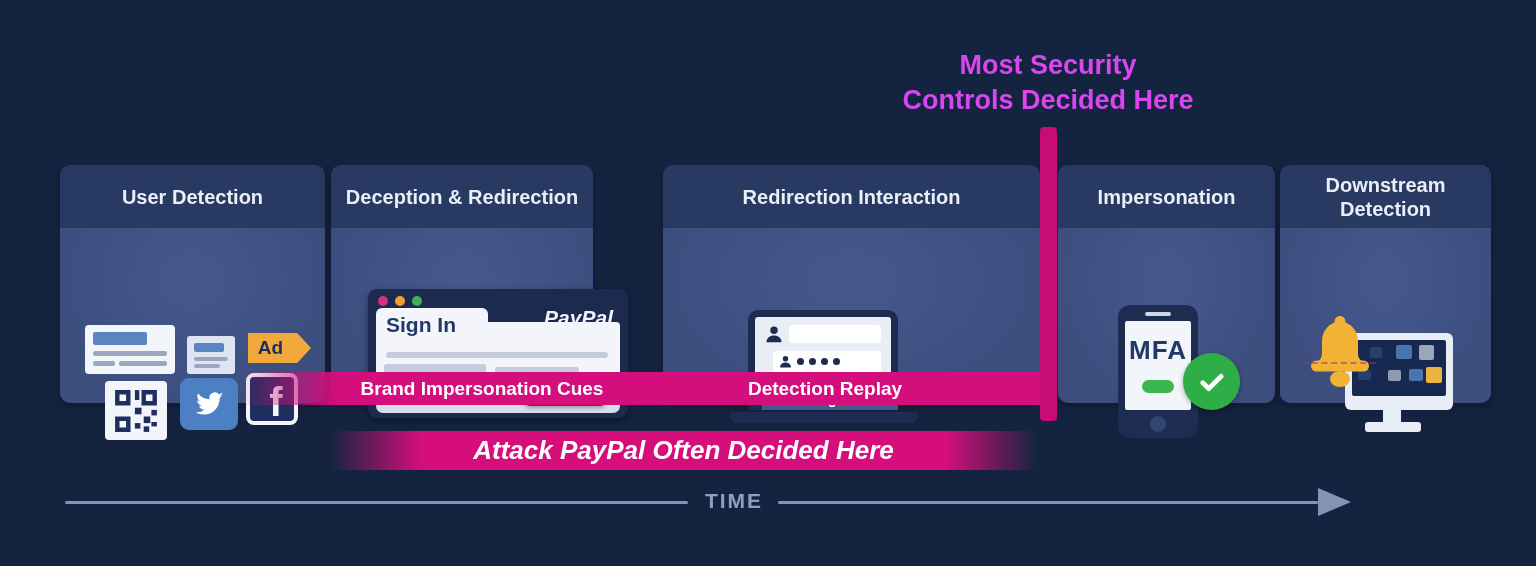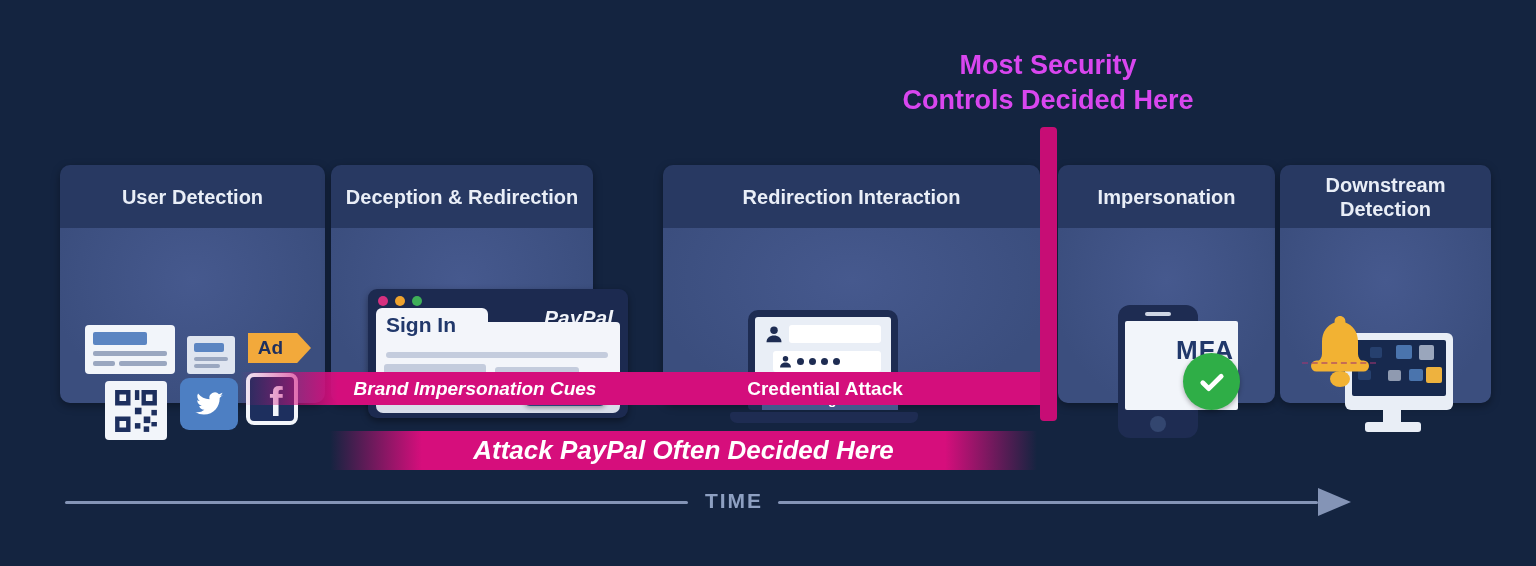--- a/index.html
+++ b/index.html
@@ -67,40 +67,40 @@
   .lt-pass-bar{left:18px;top:34px;width:108px;height:21px;background:#fff;border-radius:3px;display:flex;align-items:center;}
   .lt-dot{width:7px;height:7px;border-radius:50%;background:#1E2C52;margin-left:5px;}
   .lt-login{left:7px;top:70px;width:136px;height:23px;background:#44598C;
     display:flex;align-items:center;justify-content:center;color:#fff;font-weight:bold;font-size:14px;}
   .lt-base{left:67px;top:184px;width:188px;height:11px;background:#1E2C52;border-radius:3px 3px 7px 7px;}
   .person{fill:#1E2C52;}
   
   .phone{left:60px;top:77px;width:80px;height:133px;background:#1E2C52;border-radius:12px;}
   .ph-speaker{left:27px;top:7px;width:26px;height:4px;background:#CFD6E4;border-radius:2px;}
   .ph-screen{left:7px;top:16px;width:66px;height:89px;background:#F2F5FA;border-radius:2px;
-    display:flex;flex-direction:column;align-items:center;padding-left:47px;}
+    display:flex;flex-direction:column;align-items:center;}
   .ph-mfa{margin-top:14px;color:#21386B;font-weight:bold;font-size:26px;letter-spacing:1px;}
   .ph-pill{margin-top:14px;width:32px;height:13px;background:#3CB54A;border-radius:7px;}
   .ph-home{left:32px;top:111px;width:16px;height:16px;border-radius:50%;background:#33466F;}
   .check-badge{left:125px;top:125px;width:57px;height:57px;border-radius:50%;background:#2FAE47;
     display:flex;align-items:center;justify-content:center;z-index:4;box-shadow:0 2px 5px rgba(0,0,0,.3);}
   
   .monitor{left:65px;top:105px;width:108px;height:77px;background:#E9EEF6;border-radius:6px;}
   .mon-screen{left:7px;top:7px;width:94px;height:56px;background:#17294E;border-radius:2px;}
   .tile{position:absolute;border-radius:2px;}
   .mon-neck{left:103px;top:182px;width:18px;height:13px;background:#E9EEF6;}
   .mon-base{left:85px;top:194px;width:56px;height:10px;background:#E9EEF6;border-radius:3px;}
   .bell{left:26px;top:86px;width:68px;height:78px;z-index:4;}
   .bell-dash{left:22px;top:134px;width:74px;border-top:2px dashed #A2356F;opacity:.55;z-index:5;}
   
   .band-cues{position:absolute;left:240px;top:372px;width:817px;height:33px;z-index:5;
     background:linear-gradient(90deg,rgba(212,14,124,0) 0%,#D40E7C 12%,#D40E7C 100%);}
   .band-label{position:absolute;top:0;height:33px;display:flex;align-items:center;justify-content:center;
     color:#fff;font-weight:bold;font-size:19px;}
-  .lbl-brand{left:75px;width:320px;font-style:italic;text-align:center;}
+  .lbl-brand{left:82px;width:320px;text-align:center;}
   .lbl-replay{left:440px;width:290px;}
   .attack-banner{position:absolute;left:330px;top:431px;width:707px;height:39px;z-index:5;
     background:linear-gradient(90deg,rgba(214,14,124,0) 0%,#D60E7C 13%,#D60E7C 87%,rgba(214,14,124,0) 100%);
     display:flex;align-items:center;justify-content:center;
     color:#fff;font-weight:bold;font-style:italic;font-size:26px;}
   
   .time-line{position:absolute;top:501px;height:3px;background:#8494B6;border-radius:2px;}
   .tl-left{left:65px;width:623px;}
   .tl-right{left:778px;width:540px;}
   .time-label{position:absolute;left:695px;top:489px;width:78px;text-align:center;
@@ -266,21 +266,21 @@
           <path d="M34 2c3 0 5.4 2.4 5.4 5.4v1C46.8 10.8 52 18.2 52 27.5V40c0 3.6 2.3 6 4.8 8.4H11.2C13.7 46 16 43.6 16 40V27.5c0-9.3 5.2-16.7 12.6-19.1v-1C28.6 4.4 31 2 34 2z"></path>
           <rect x="5" y="46.5" width="58" height="11" rx="5.5"></rect>
         </g>
       </svg>
       <div class="abs bell-dash"></div>
     </div>
   </div>
 
   <div class="band-cues">
     <div class="band-label lbl-brand">Brand Impersonation Cues</div>
-    <div class="band-label lbl-replay">Credential Attack</div>
+    <div class="band-label lbl-replay">Detection Replay</div>
   </div>
 
   <div class="attack-banner">
     <span>Attack PayPal Often Decided Here</span>
   </div>
 
   <div class="time-line tl-left"></div>
   <div class="time-label">TIME</div>
   <div class="time-line tl-right"></div>
   <div class="time-arrow"></div>

